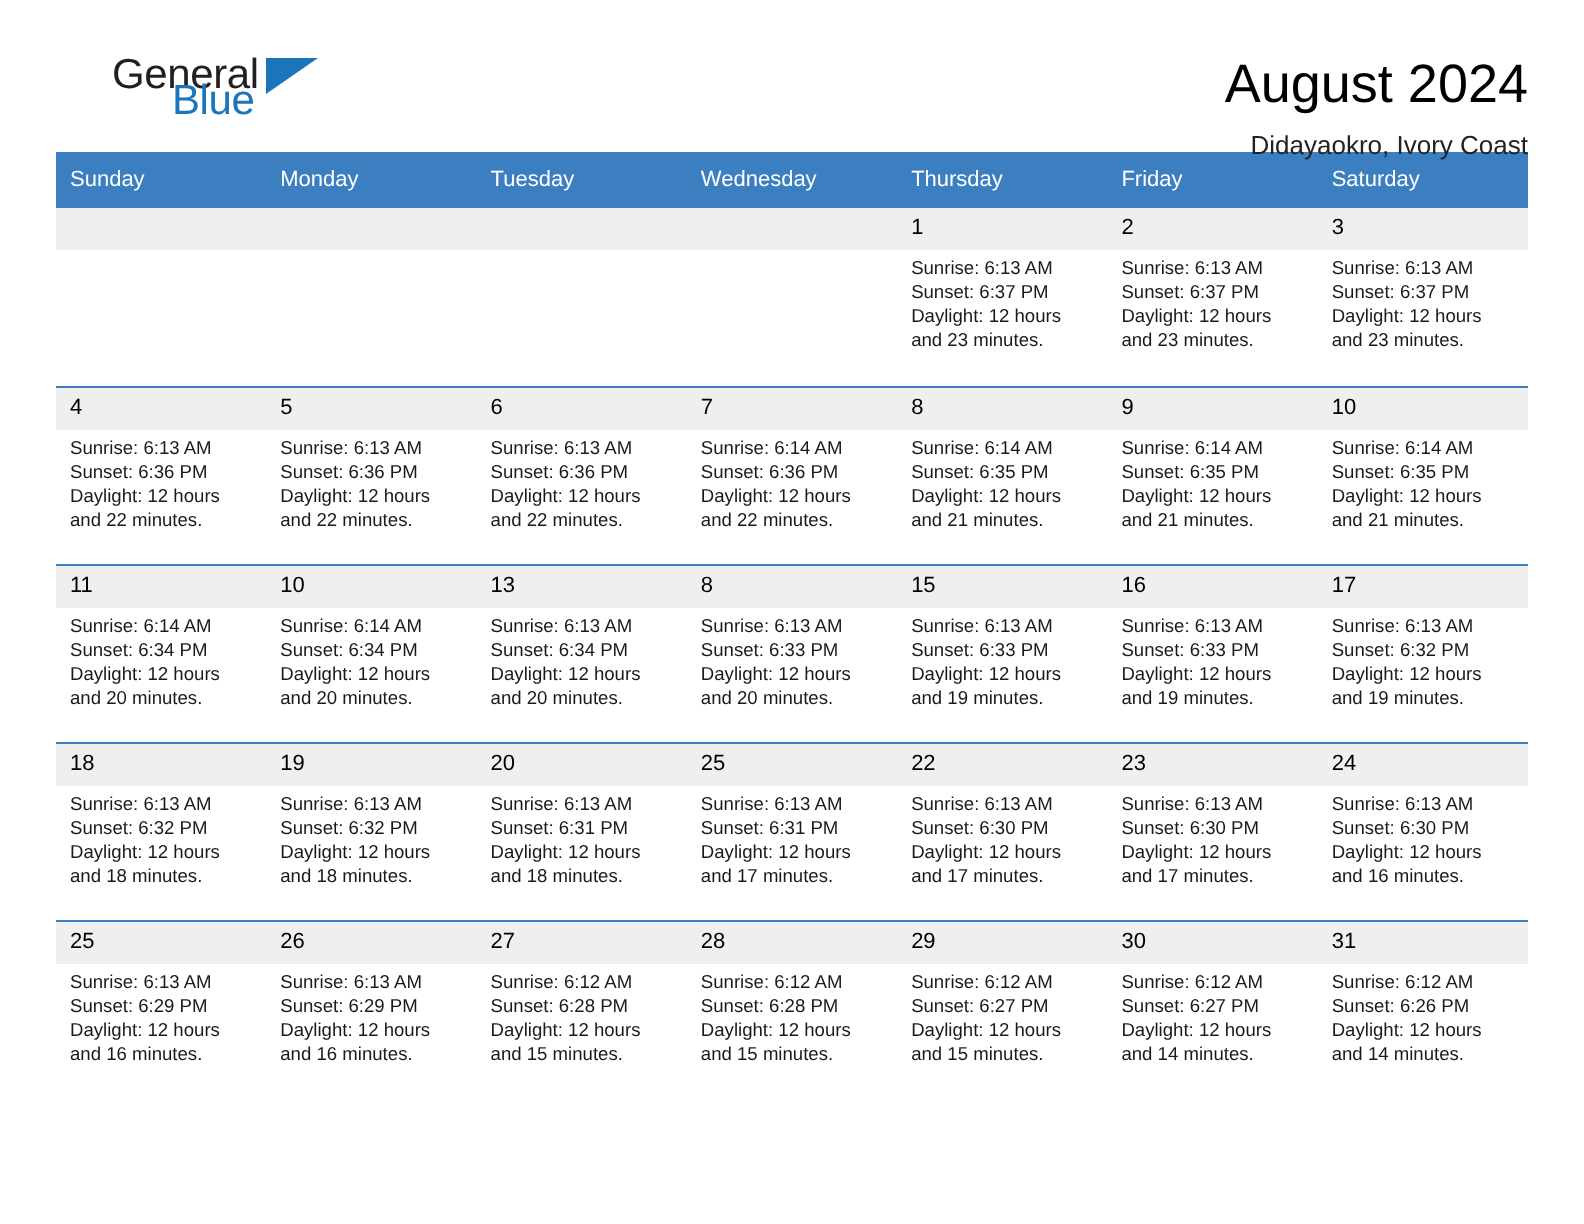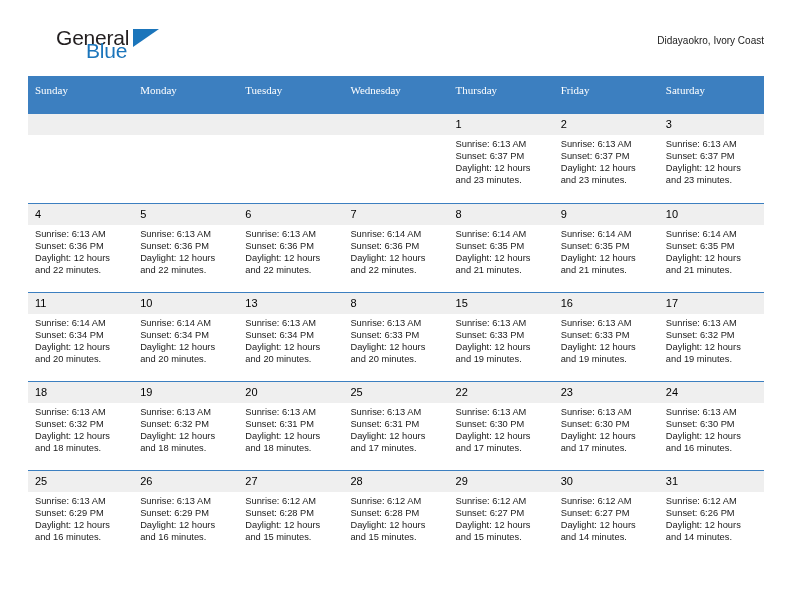--- a/index.html
+++ b/index.html
@@ -72,43 +72,43 @@
   }
   .cal-title {
     font-size: 27px;
     line-height: 32px;
     color: #000000;
     font-weight: normal;
     margin: 0;
     font-family: "Liberation Sans", sans-serif;
   }
   .cal-subtitle {
-    font-size: 10px;
+    font-size: 13px;
     line-height: 18px;
     color: #222222;
     margin: 6px 0 0 0;
     font-family: "Liberation Sans", sans-serif;
   }
 
   
   .calendar {
     width: 736px;
     border-collapse: collapse;
     table-layout: fixed;
     margin-top: 4px;
   }
   .calendar thead th {
     background: #3c7fc0;
     color: #ffffff;
     font-size: 11px;
     font-weight: normal;
     text-align: left;
-    padding: 5px 0 15px 7px;
+    padding: 5px 0 5px 7px;
     height: 18px;
-    font-family: Liberation Serif, serif;
+    font-family: Liberation Sans, sans-serif;
     border: none;
   }
   .calendar tbody td {
     vertical-align: top;
     padding: 0;
     border-top: 1px solid #3c7fc0;
     background: #ffffff;
     height: 89px;
     box-sizing: border-box;
     overflow: hidden;
@@ -148,20 +148,21 @@
 
   <div class="header">
 
     <div class="brand">
       <span class="brand-general">General</span>
       <span class="brand-triangle"></span>
       <span class="brand-blue">Blue</span>
     </div>
 
     <div class="title-block">
+      <h1 class="cal-title">August 2024</h1>
       <p class="cal-subtitle">Didayaokro, Ivory Coast</p>
     </div>
 
   </div>
 
   <table class="calendar">
     <thead>
       <tr>
         <th>Sunday</th>
         <th>Monday</th>

